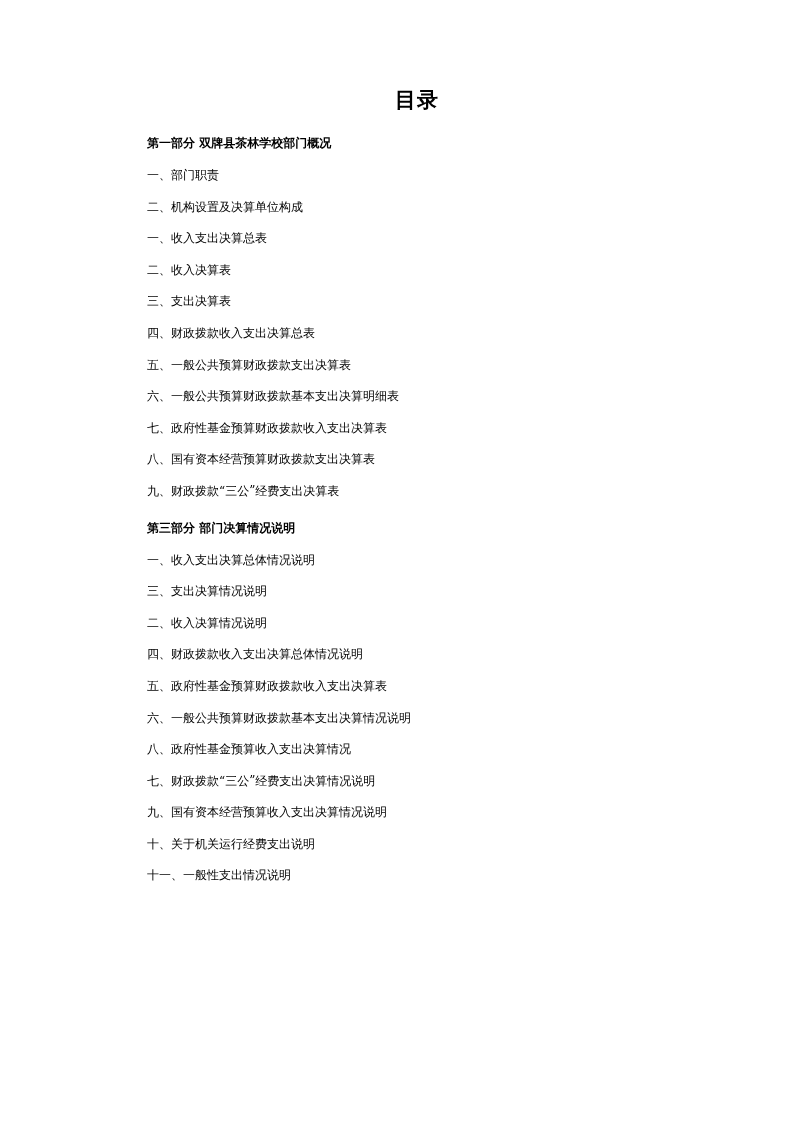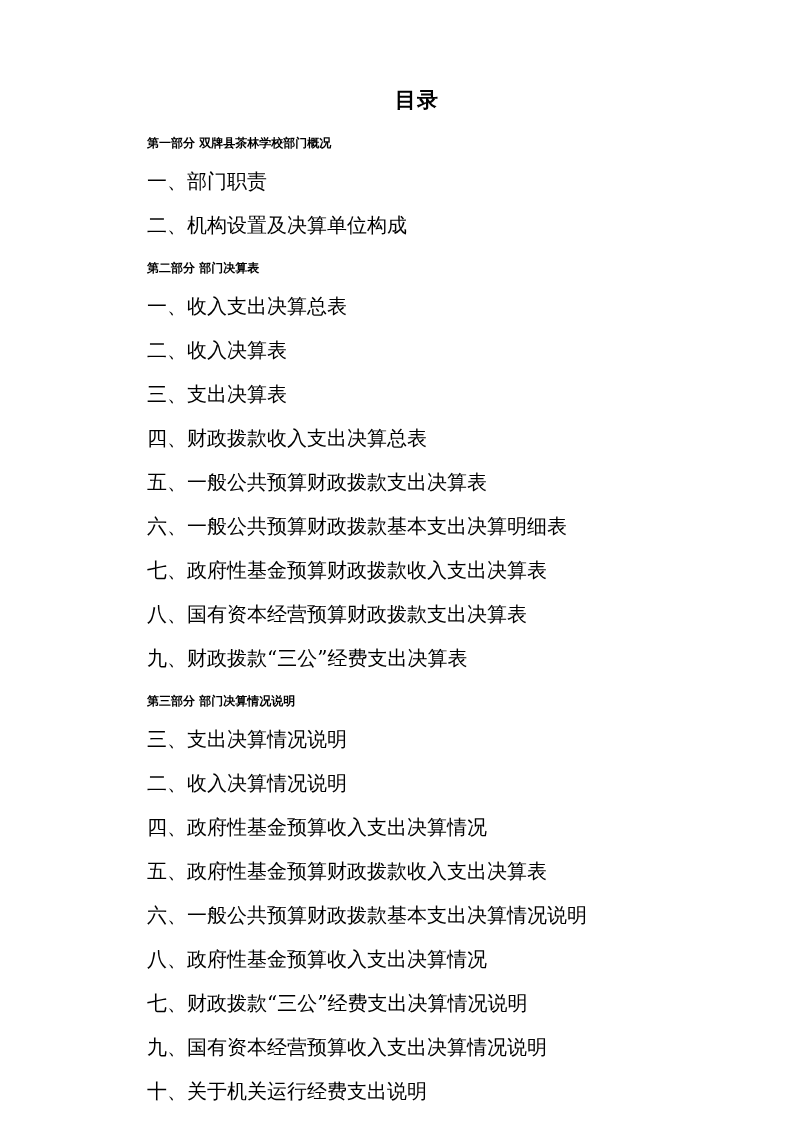--- a/index.html
+++ b/index.html
@@ -38,21 +38,21 @@
     font-size: 12px;
     font-weight: bold;
     margin: 0 0 14px 0;
     line-height: 1.5;
     font-family: "DejaVu Serif", "Liberation Serif", serif;
   }
   .section-heading.spaced {
     margin-top: 18px;
   }
   .toc-item {
-    font-size: 20px;
+    font-size: 12px;
     line-height: 1.55;
     margin: 0 0 13px 0;
     font-family: "DejaVu Serif", "Liberation Serif", serif;
     font-weight: normal;
   }
   .toc-group {
     margin: 0;
     padding: 0;
   }
 </style>
@@ -63,38 +63,38 @@
   <div class="content">
 
     <div class="doc-title">目录</div>
 
     <div class="section-heading">第一部分 双牌县茶林学校部门概况</div>
     <div class="toc-group">
       <div class="toc-item">一、部门职责</div>
       <div class="toc-item">二、机构设置及决算单位构成</div>
     </div>
 
-    <div class="section-heading spaced">第二部分 部门决算表</div>
     <div class="toc-group">
       <div class="toc-item">一、收入支出决算总表</div>
       <div class="toc-item">二、收入决算表</div>
       <div class="toc-item">三、支出决算表</div>
       <div class="toc-item">四、财政拨款收入支出决算总表</div>
       <div class="toc-item">五、一般公共预算财政拨款支出决算表</div>
       <div class="toc-item">六、一般公共预算财政拨款基本支出决算明细表</div>
       <div class="toc-item">七、政府性基金预算财政拨款收入支出决算表</div>
       <div class="toc-item">八、国有资本经营预算财政拨款支出决算表</div>
       <div class="toc-item">九、财政拨款“三公”经费支出决算表</div>
     </div>
 
     <div class="section-heading spaced">第三部分 部门决算情况说明</div>
     <div class="toc-group">
+      <div class="toc-item">一、收入支出决算总体情况说明</div>
       <div class="toc-item">三、支出决算情况说明</div>
       <div class="toc-item">二、收入决算情况说明</div>
-      <div class="toc-item">四、政府性基金预算收入支出决算情况</div>
+      <div class="toc-item">四、财政拨款收入支出决算总体情况说明</div>
       <div class="toc-item">五、政府性基金预算财政拨款收入支出决算表</div>
       <div class="toc-item">六、一般公共预算财政拨款基本支出决算情况说明</div>
       <div class="toc-item">八、政府性基金预算收入支出决算情况</div>
       <div class="toc-item">七、财政拨款“三公”经费支出决算情况说明</div>
       <div class="toc-item">九、国有资本经营预算收入支出决算情况说明</div>
       <div class="toc-item">十、关于机关运行经费支出说明</div>
       <div class="toc-item">十一、一般性支出情况说明</div>
     </div>
 
   </div>

